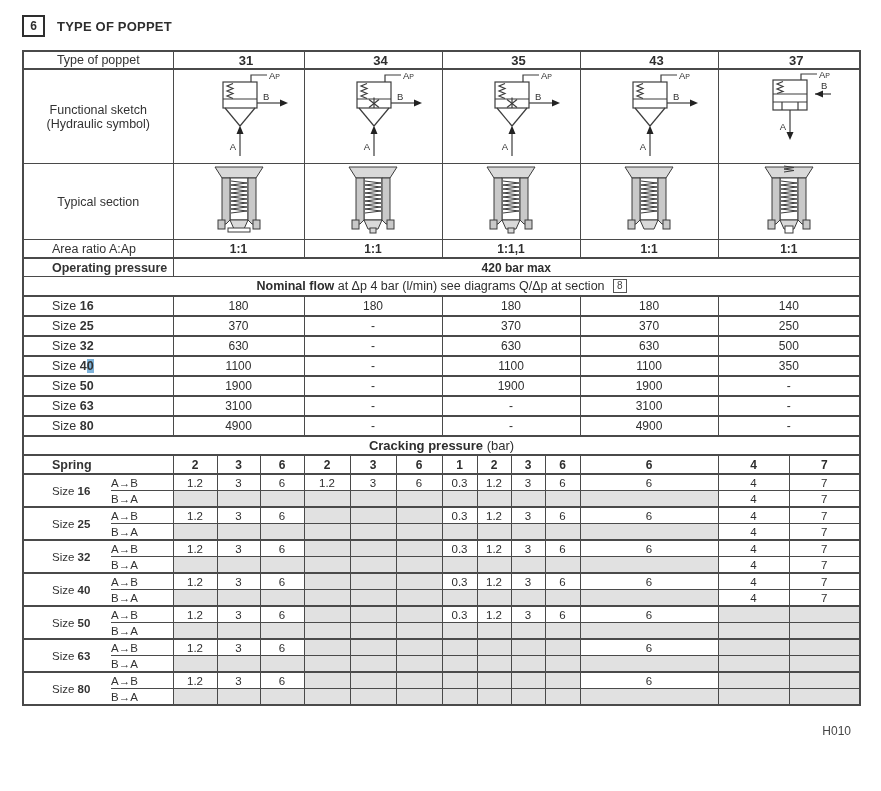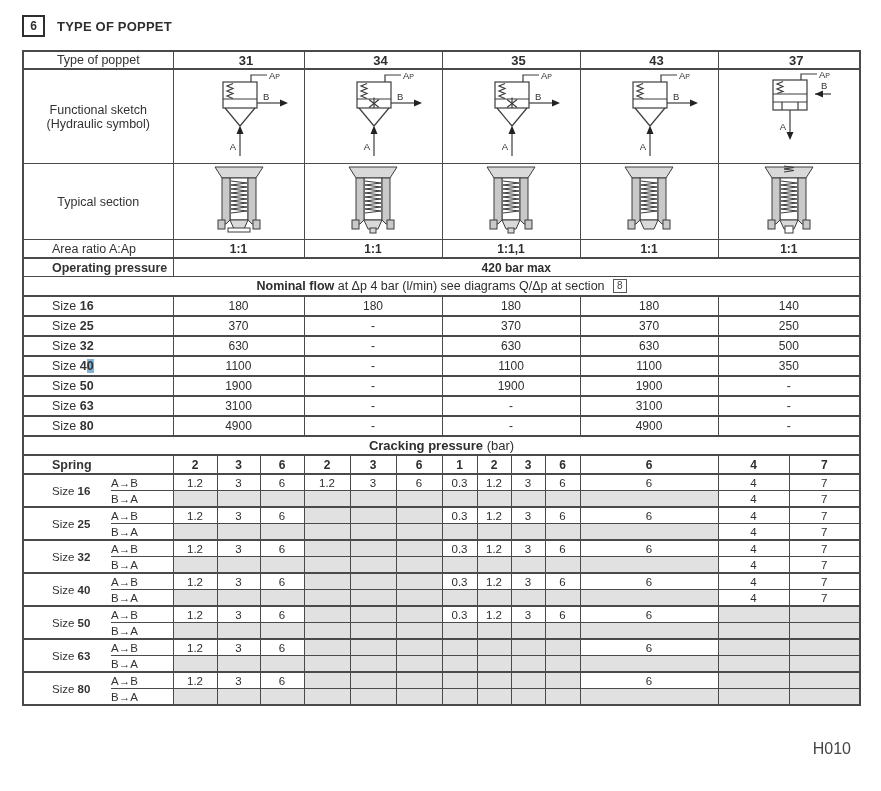--- a/index.html
+++ b/index.html
@@ -29,21 +29,21 @@
   #r-ctitle>td{border-top-width:2px;border-bottom-width:2px;height:17px;font-size:13px;border-radius:6px;}
   #r-spring>td{height:17px;border-bottom-width:2px;}
   tr.cr>td{height:15px;font-size:11.5px;}
   tr.grp>td{border-top-width:2px;}
   td.size-cell{border-right:none;}
   td.dir{border-left:none;text-align:left;padding-right:3px;font-size:11.5px;color:#333;}
   td.g{background:var(--gray);}
   .hl{background:var(--hl);}
   .ref-box{display:inline-block;border:1px solid #555;font-size:10px;line-height:11px;
            padding:0 3px 1px;margin-left:5px;vertical-align:1px;color:#444;}
-  .footer{position:absolute;right:30px;top:740px;font-size:16px;color:#454545;}
+  .footer{position:absolute;right:30px;top:724px;font-size:12px;color:#454545;}
   svg text{font-family:"Liberation Sans","DejaVu Sans",sans-serif;fill:#333;}
 </style>
 </head>
 <body>
 
 <div class="page">
 
   <div class="doc-header">
     <span class="num-box">6</span>
     <span class="sec-title">TYPE OF POPPET</span>

